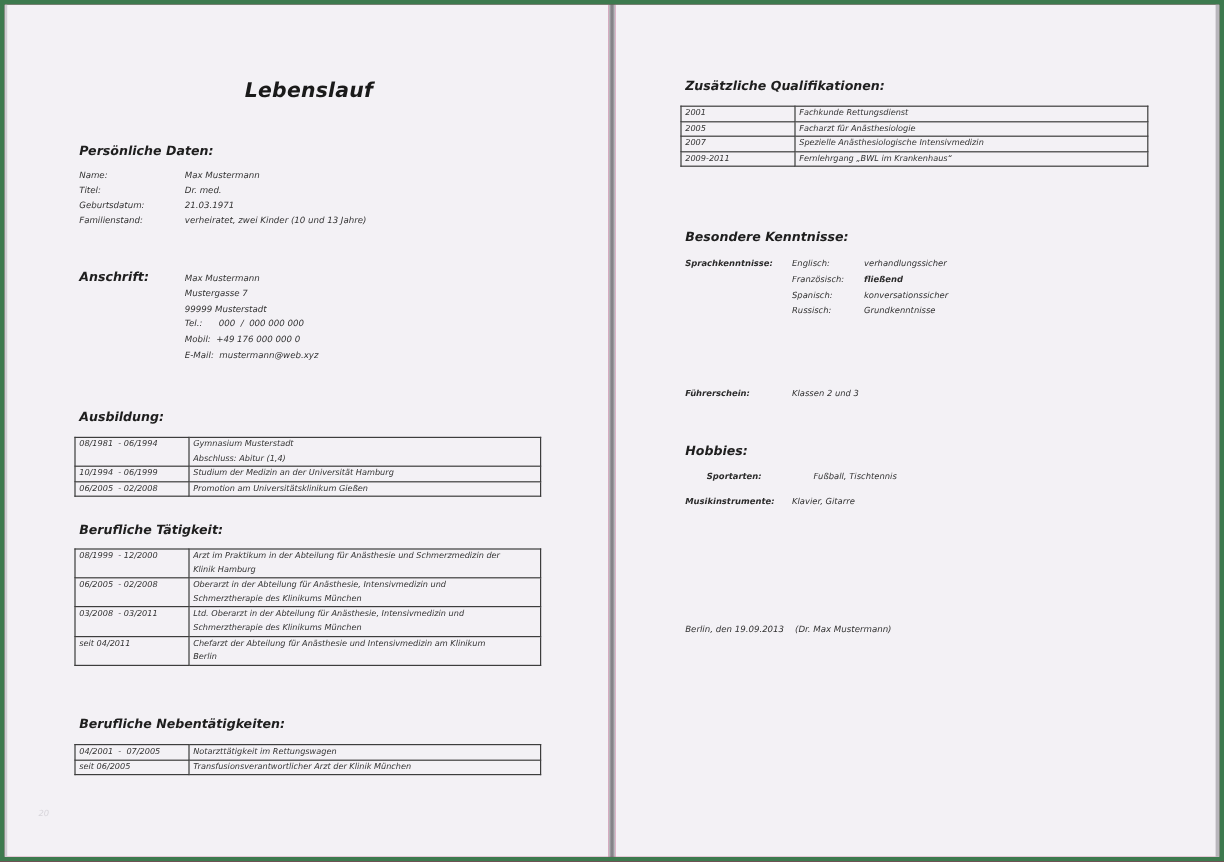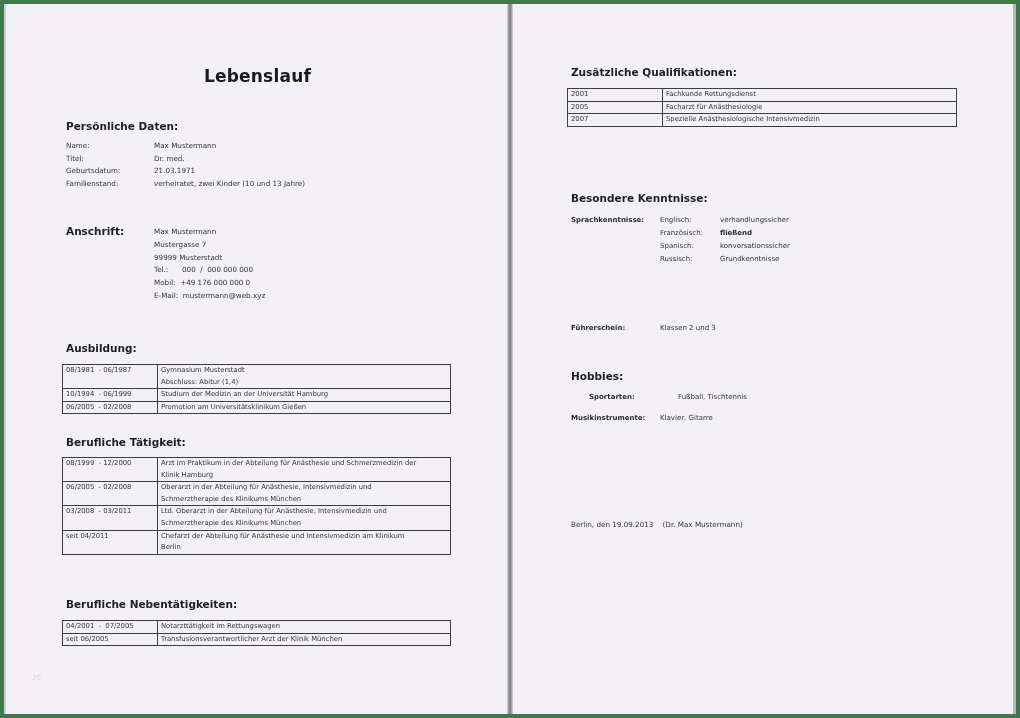--- a/index.html
+++ b/index.html
@@ -7,20 +7,21 @@
     body {
       background: #3d7a4e;
       position: relative;
       font-family: "DejaVu Sans", "Liberation Sans", sans-serif;
       color: #222;
     }
     .viewport {
       position: absolute;
       left: 4px; top: 4px; right: 4px; bottom: 4px;
       background: #be185d;
+      font-style: italic;
     }
     .page {
       position: absolute;
       top: 0; bottom: 0;
       background: #f3f1f5;
     }
     .page-left { left: 0; width: 503px; border-left: 2px solid #cfcdd3; }
     .page-right { left: 509px; right: 0; border-right: 3px solid #b8b6bb; }
     .gutter {
       position: absolute;
@@ -122,21 +123,21 @@
       <div>99999  Musterstadt</div>
       <div style="white-space:pre">Tel.:      000  /  000 000 000</div>
       <div style="white-space:pre">Mobil:  +49 176 000 000 0</div>
       <div style="white-space:pre">E-Mail:  mustermann@web.xyz</div>
     </div>
 
     <div class="sec-heading" style="left:60px; top:338px;">Ausbildung:</div>
     <table class="cv" style="left:56px; top:360px; width:389px;">
       <tbody>
           <tr>
-        <td class="d" style="white-space:pre">08/1981  - 06/1987</td>
+        <td class="d" style="white-space:pre">08/1981  - 06/1994</td>
         <td>
           <div>Gymnasium Musterstadt</div>
           <div>Abschluss: Abitur (1,4)</div>
         </td>
       </tr>
       <tr>
         <td class="d" style="white-space:pre">10/1994  - 06/1999</td>
         <td>Studium der Medizin an der Universität Hamburg</td>
       </tr>
       <tr>
@@ -207,20 +208,24 @@
         <td class="d">2001</td>
         <td>Fachkunde Rettungsdienst</td>
       </tr>
       <tr>
         <td class="d">2005</td>
         <td>Facharzt für Anästhesiologie</td>
       </tr>
       <tr>
         <td class="d">2007</td>
         <td>Spezielle Anästhesiologische Intensivmedizin</td>
+      </tr>
+      <tr>
+        <td class="d">2009-2011</td>
+        <td>Fernlehrgang „BWL im Krankenhaus“</td>
       </tr>
     </tbody>
       </table>
 
     <div class="sec-heading" style="left:58px; top:188px;">Besondere Kenntnisse:</div>
     <div class="skills" style="left:58px; top:210px;">
       <div class="grid">
         <span class="lbl-b">Sprachkenntnisse:</span>
         <span>Englisch:</span>
         <span>verhandlungssicher</span>

